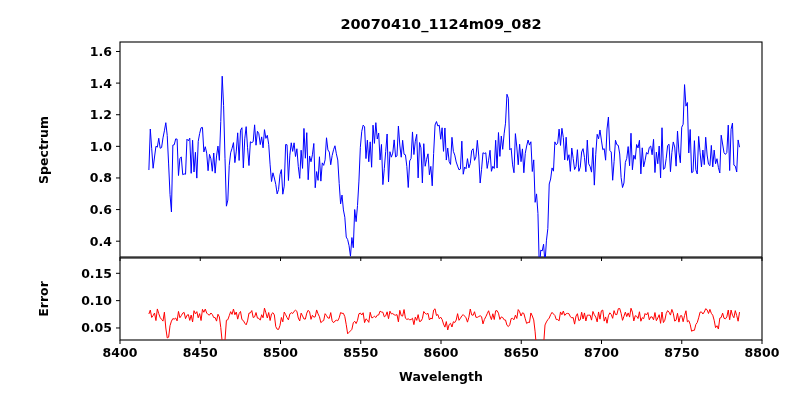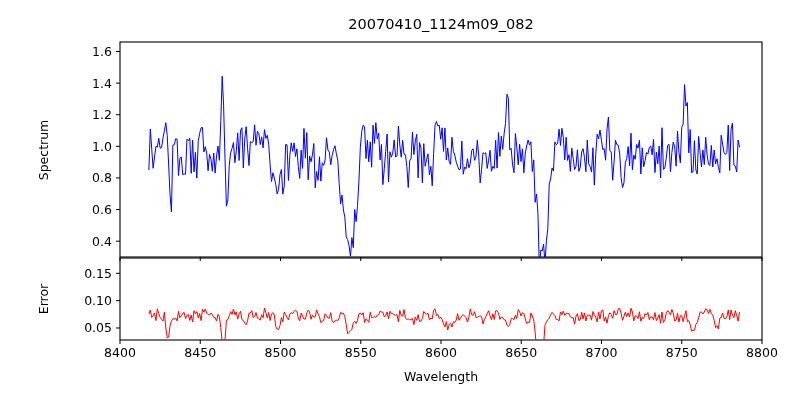--- a/index.html
+++ b/index.html
@@ -11,20 +11,21 @@
     width: 800px;
     height: 400px;
     font-family: "DejaVu Sans", sans-serif;
     overflow: hidden;
   }
   #figure {
     position: relative;
     width: 800px;
     height: 296px;
     background: #ffffff;
+    font-weight: bold;
   }
   #figure-svg {
     display: block;
     width: 800px;
     height: 400px;
   }
   .axis-line {
     fill: none;
     stroke: #000000;
     stroke-width: 1.1;

